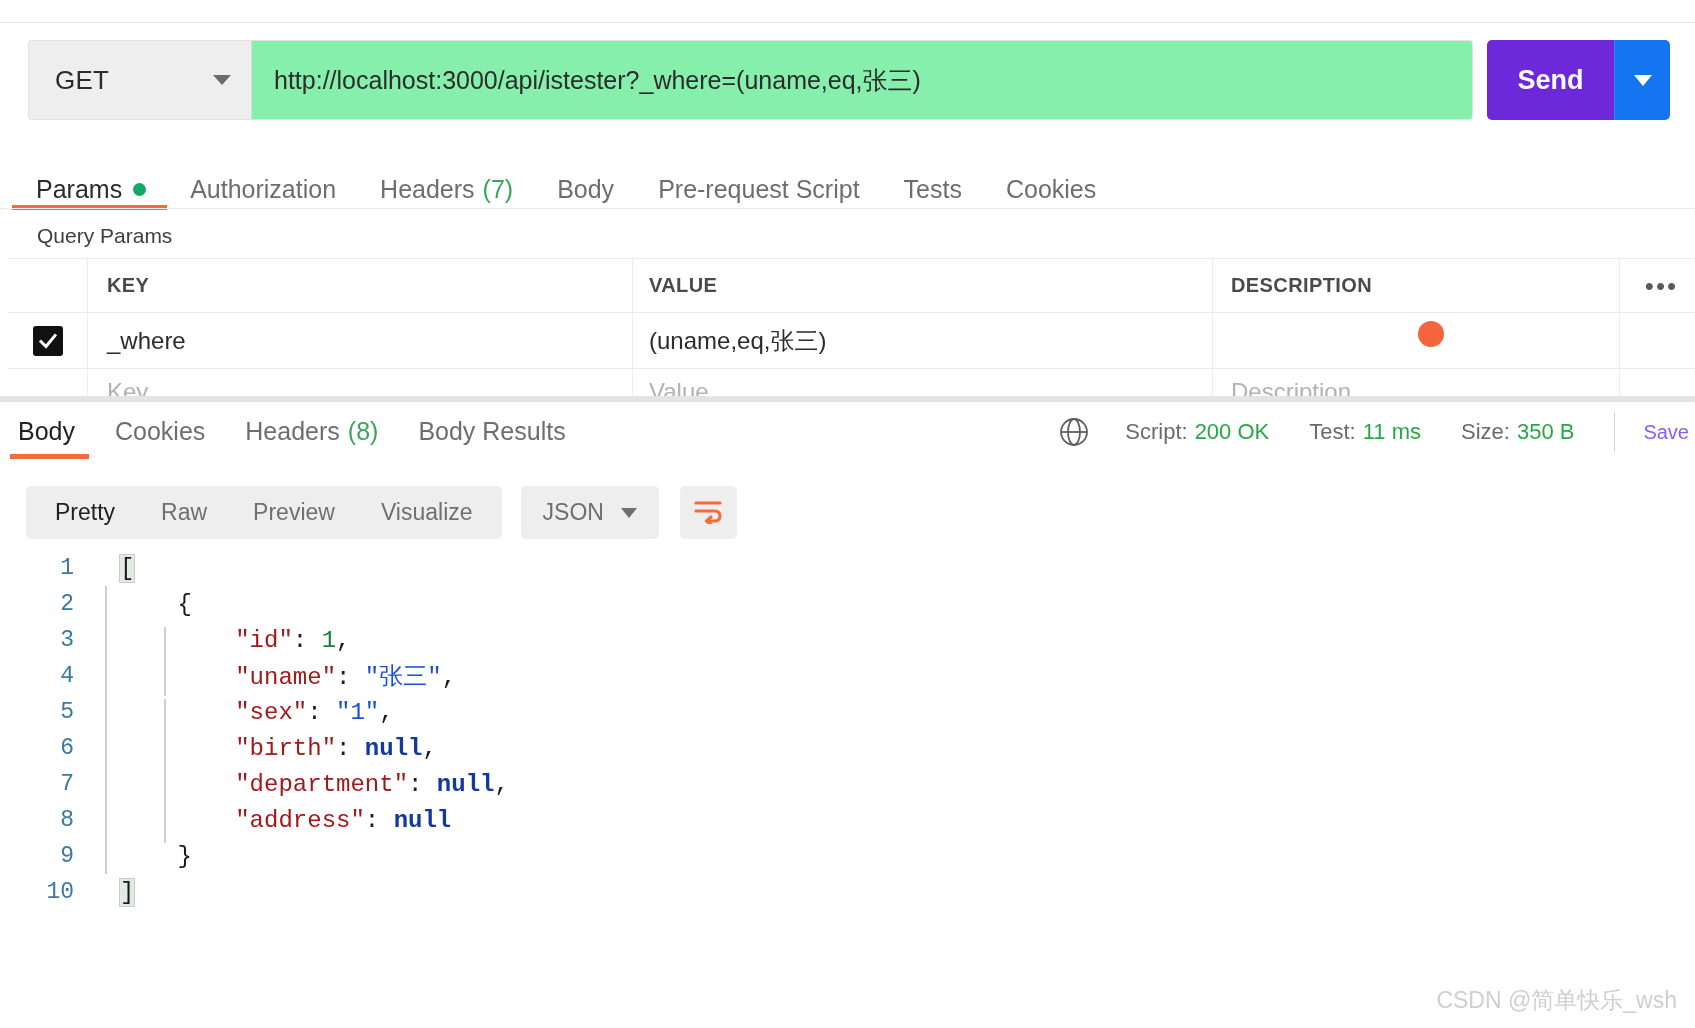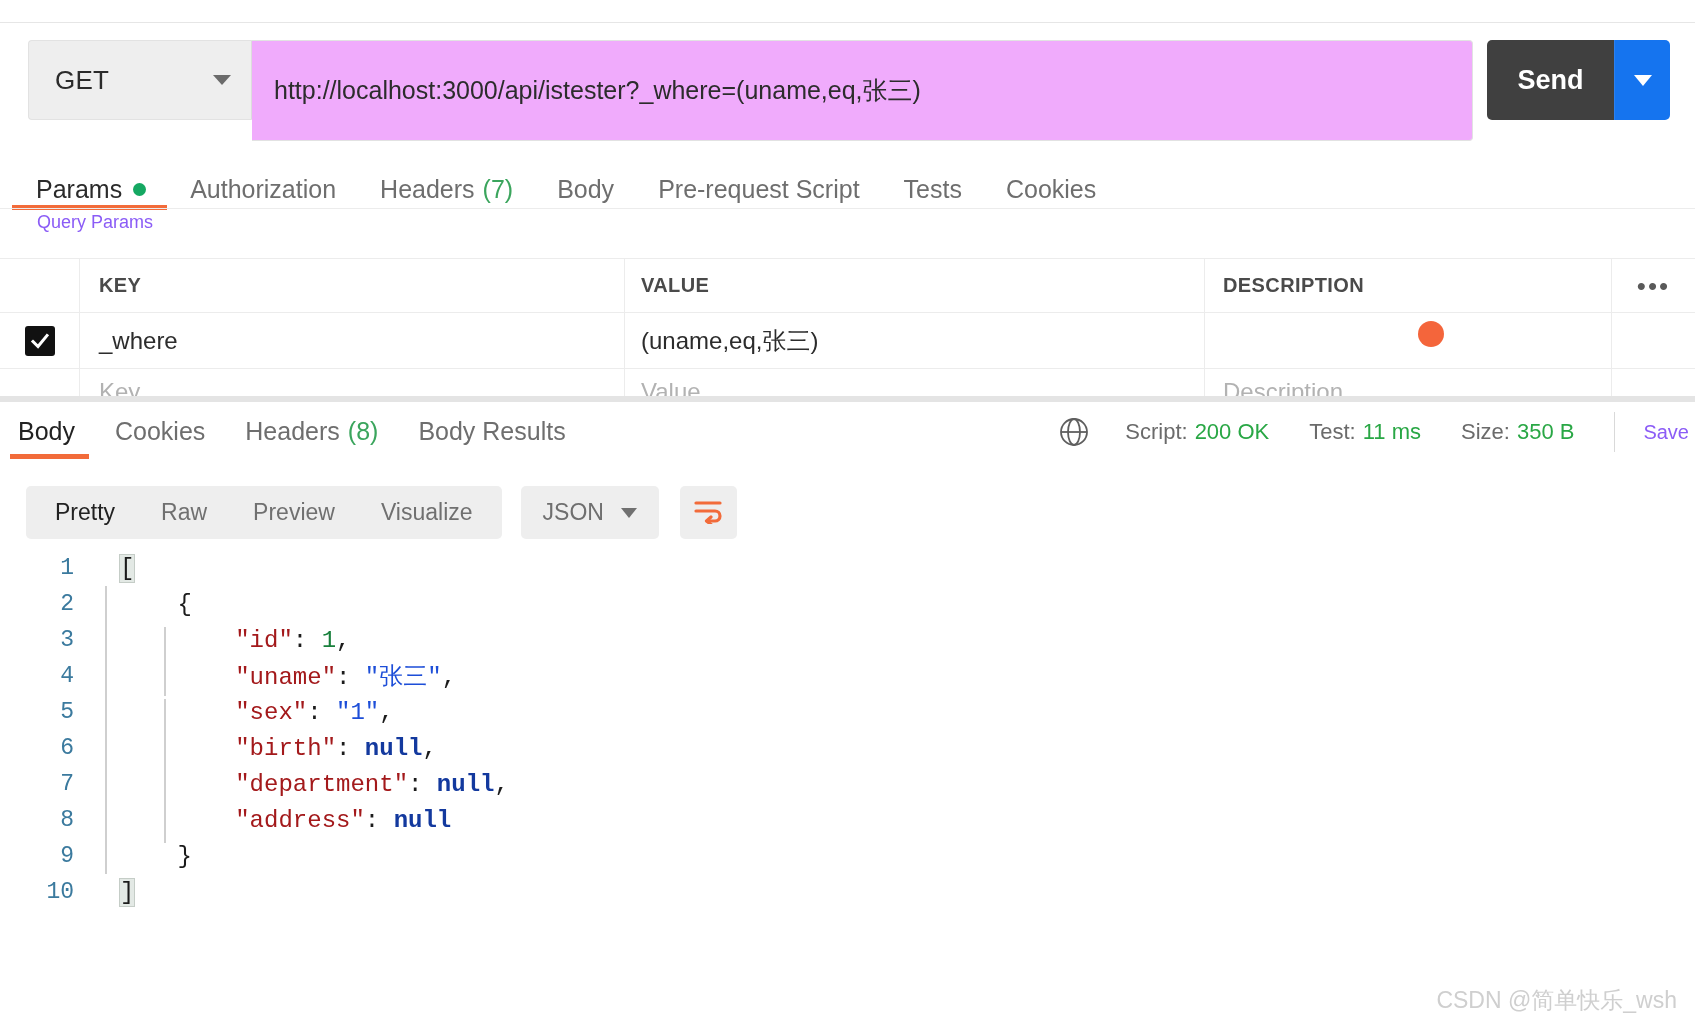--- a/index.html
+++ b/index.html
@@ -41,40 +41,40 @@
   .method-label {
     font-size: 26px; color: #2b2b2b; letter-spacing: .2px;
   }
   .caret-down {
     width: 0; height: 0;
     border-left: 9px solid transparent;
     border-right: 9px solid transparent;
     border-top: 10px solid #6b6b6b;
   }
   .url-input {
-    flex: 1; height: 101px;
-    background: #f0abfc;
+    flex: 1; height: 80px;
+    background: #86efac;
     border: 1px solid #e2e2e2;
     border-left: none;
     border-radius: 0 4px 4px 0;
     display: flex; align-items: center;
     padding-left: 22px;
     font-size: 25px; color: #2c2c2c;
     white-space: nowrap; overflow: hidden;
     cursor: text;
   }
 
   
   .send-wrap {
     position: absolute; left: 1487px; top: 40px;
     width: 183px; height: 80px;
     display: flex; border-radius: 5px; overflow: hidden;
   }
   .send-btn {
-    flex: 1; background: #404040;
+    flex: 1; background: #6d28d9;
     display: flex; align-items: center; justify-content: center;
     color: #fff; font-size: 27px; font-weight: bold;
     cursor: pointer;
   }
   .send-caret-btn {
     width: 56px; background: #1574ef;
     display: flex; align-items: center; justify-content: center;
     border-left: 1px solid #2b81f0;
     cursor: pointer;
   }
@@ -114,26 +114,27 @@
     width: 1695px; height: 1px; background: #ececec;
   }
   .corner-circle {
     position: absolute; right: -6px; top: 163px;
     width: 26px; height: 26px; border-radius: 50%;
     background: #f4653b;
   }
 
   
   .qp-title {
-    position: absolute; left: 37px; top: 212px;
-    font-size: 18px; color: #8b5cf6;
+    position: absolute; left: 37px; top: 224px;
+    font-size: 21px; color: #404040;
   }
   .params-table {
     position: absolute; left: 0; top: 258px;
     width: 1695px;
+    padding-left: 8px;
   }
   .pt-row {
     display: flex; align-items: stretch;
     border-top: 1px solid #ececec;
     width: 1695px;
   }
   .pt-head { height: 54px; }
   .pt-body { height: 56px; }
   .pt-ghost { height: 46px; overflow: hidden; }
   .cell-check {

